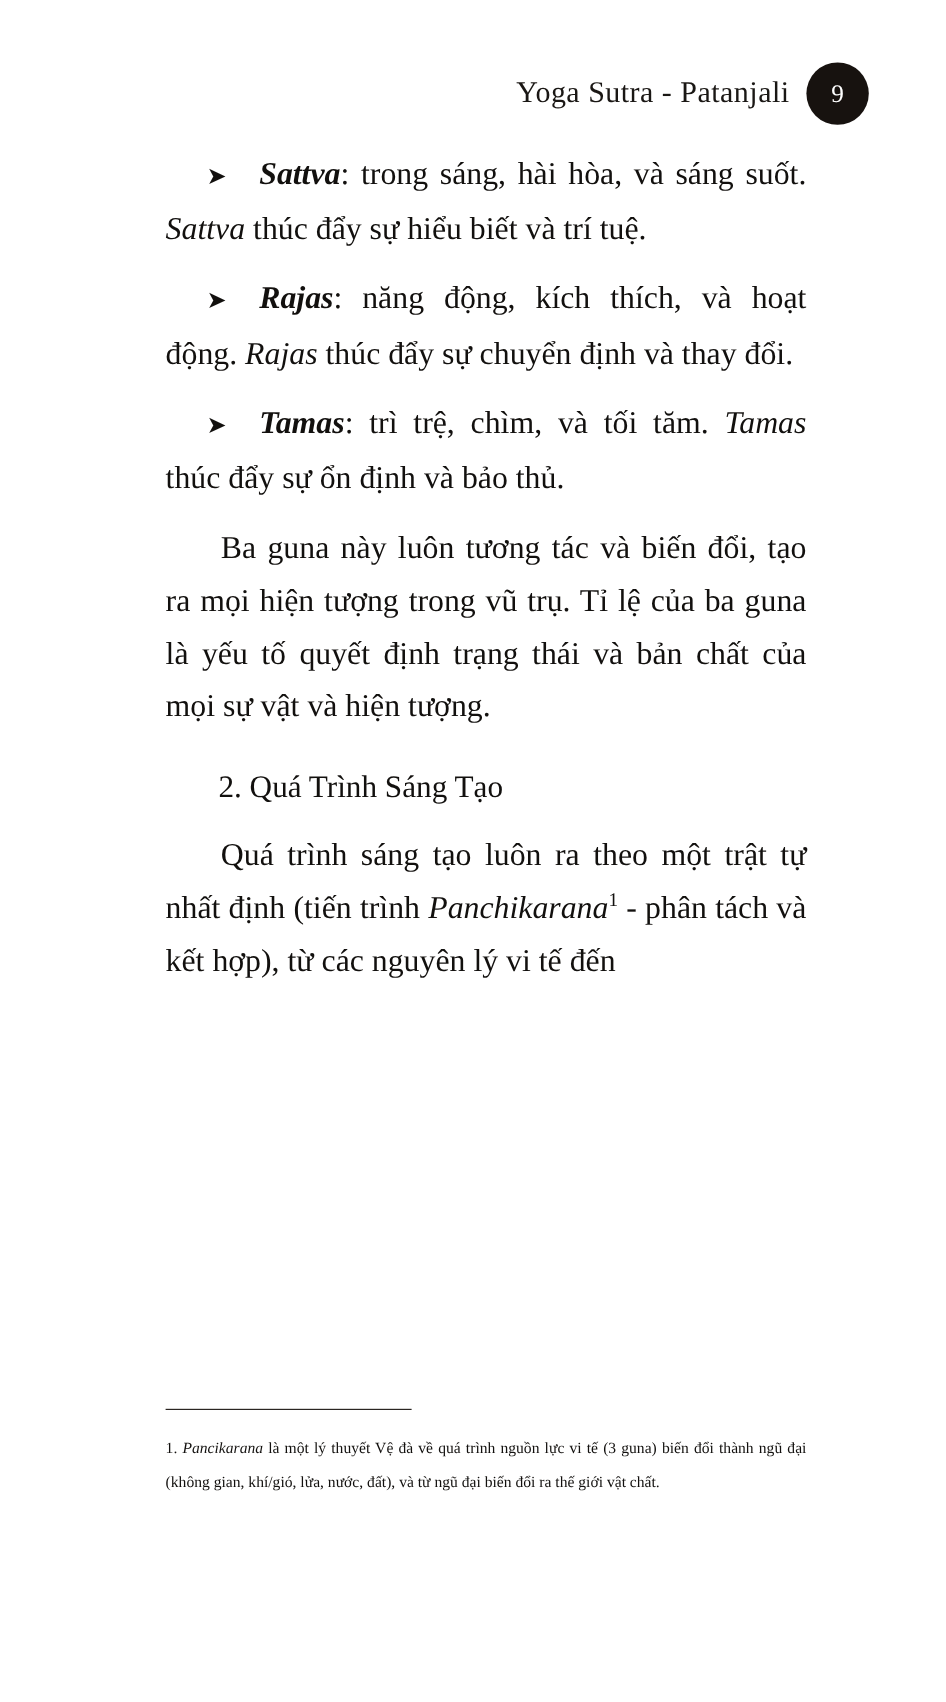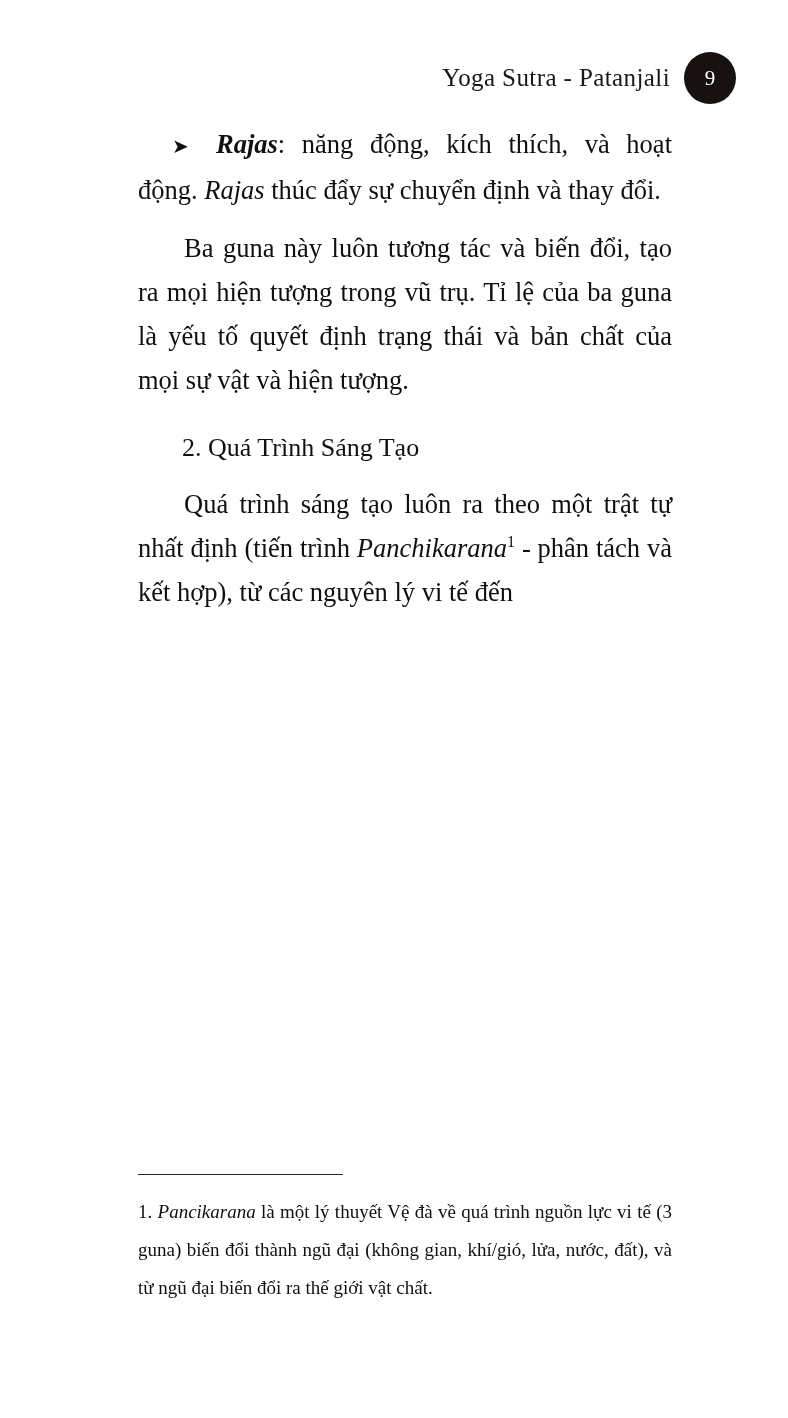--- a/index.html
+++ b/index.html
@@ -15,21 +15,21 @@
     font-family: "Liberation Serif", serif;
     color: #12100e;
     box-sizing: border-box;
     overflow: hidden;
   }
 
   
   .header {
     position: absolute;
     top: 52px;
-    right: 52px;
+    right: 64px;
     display: flex;
     align-items: center;
     gap: 14px;
     margin-left: 28px;
   }
   .header-title {
     font-family: "Liberation Serif", serif;
     font-size: 25px;
     letter-spacing: 0.4px;
     color: #1a1714;
@@ -110,43 +110,49 @@
     top: 1174px;
     width: 534px;
   }
   .footnote-rule {
     width: 205px;
     height: 1px;
     background: #2a2522;
     margin-bottom: 18px;
   }
   .footnote-text {
-    font-size: 19px;
-    line-height: 38px;
+    font-size: 13px;
+    line-height: 28px;
     text-align: justify;
     margin: 0;
   }
 </style>
 </head>
 <body>
 
 <div class="page">
 
   <div class="header">
     <div class="header-title">Yoga Sutra - Patanjali</div>
     <div class="page-badge">9</div>
   </div>
 
   <div class="content">
 
+    <p class="bullet">
+      <span class="bullet-mark">➤</span><span class="term">Sattva</span><span>: trong sáng, hài hòa, và sáng suốt. </span><span class="ital">Sattva</span><span> thúc đẩy sự hiểu biết và trí tuệ.</span>
+    </p>
 
     <p class="bullet">
       <span class="bullet-mark">➤</span><span class="term">Rajas</span><span>: năng động, kích thích, và hoạt động. </span><span class="ital">Rajas</span><span> thúc đẩy sự chuyển định và thay đổi.</span>
     </p>
 
+    <p class="bullet">
+      <span class="bullet-mark">➤</span><span class="term">Tamas</span><span>: trì trệ, chìm, và tối tăm. </span><span class="ital">Tamas</span><span> thúc đẩy sự ổn định và bảo thủ.</span>
+    </p>
 
     <p class="para indent">Ba guna này luôn tương tác và biến đổi, tạo ra mọi hiện tượng trong vũ trụ. Tỉ lệ của ba guna là yếu tố quyết định trạng thái và bản chất của mọi sự vật và hiện tượng.</p>
 
 
     <h2 class="section-heading">2. Quá Trình Sáng Tạo</h2>
 
     <p class="para indent"><span>Quá trình sáng tạo luôn ra theo một trật tự nhất định (tiến trình </span><span class="ital">Panchikarana</span><sup class="fn">1</sup><span> - phân tách và kết hợp), từ các nguyên lý vi tế đến</span></p>
 
   </div>
 

